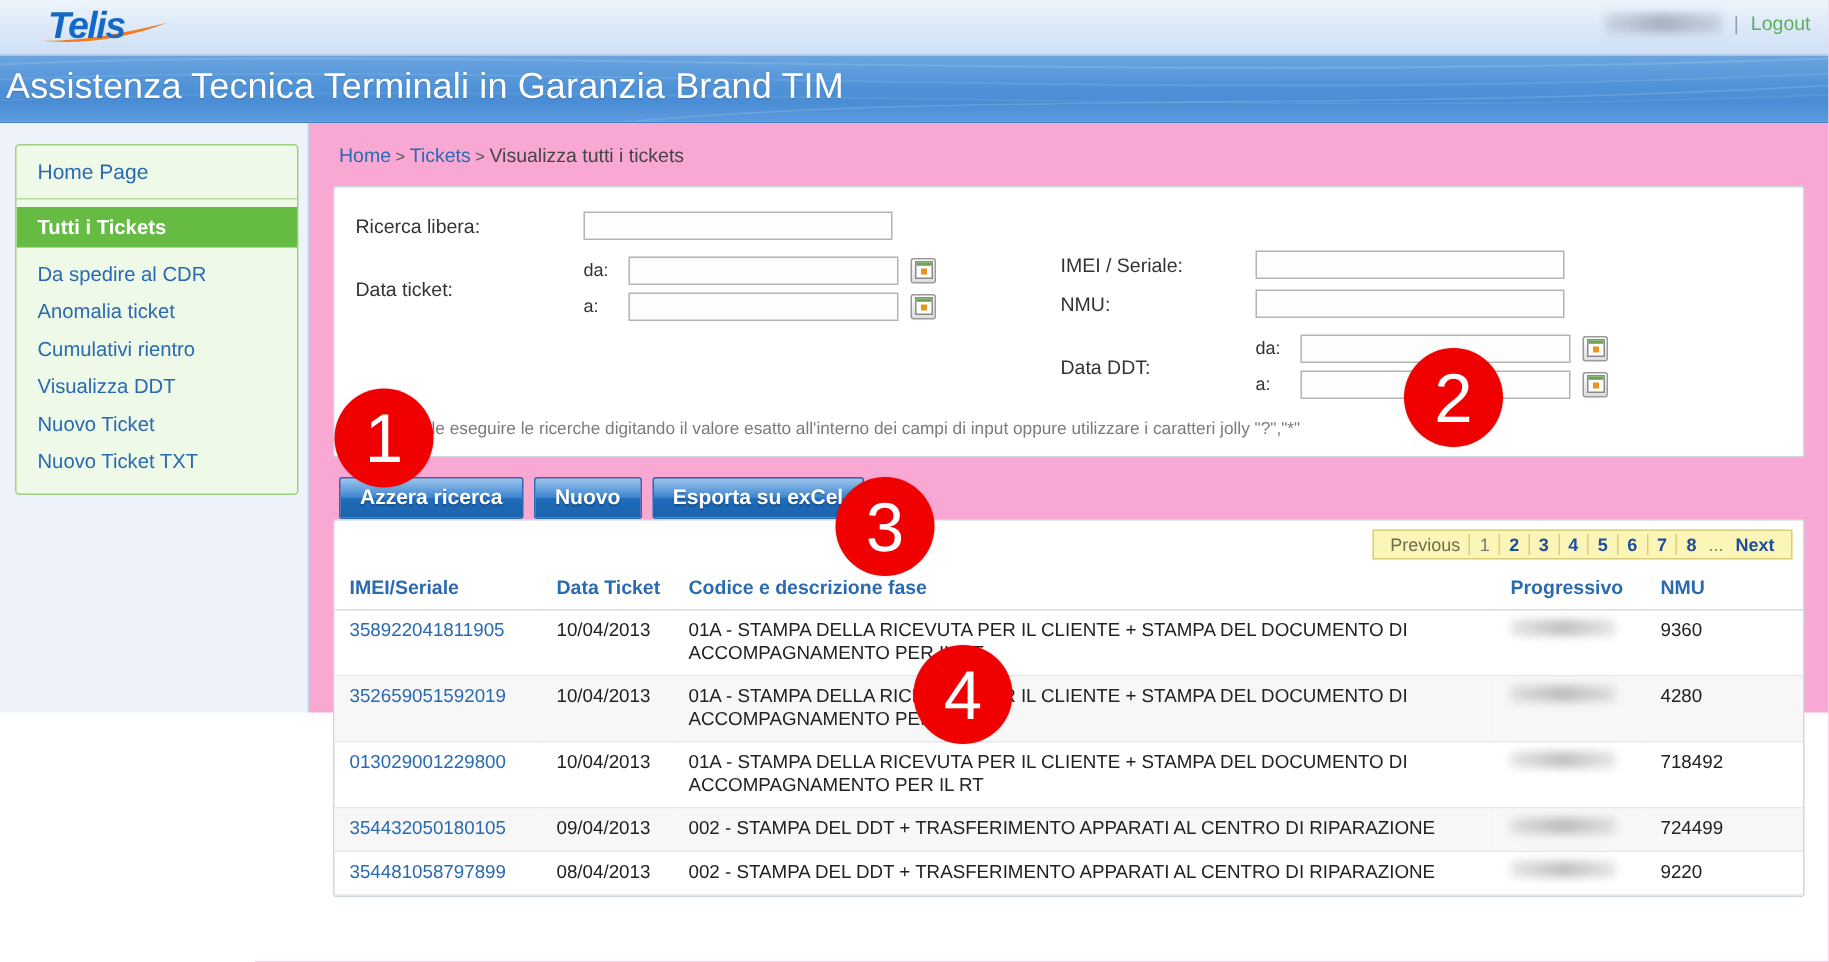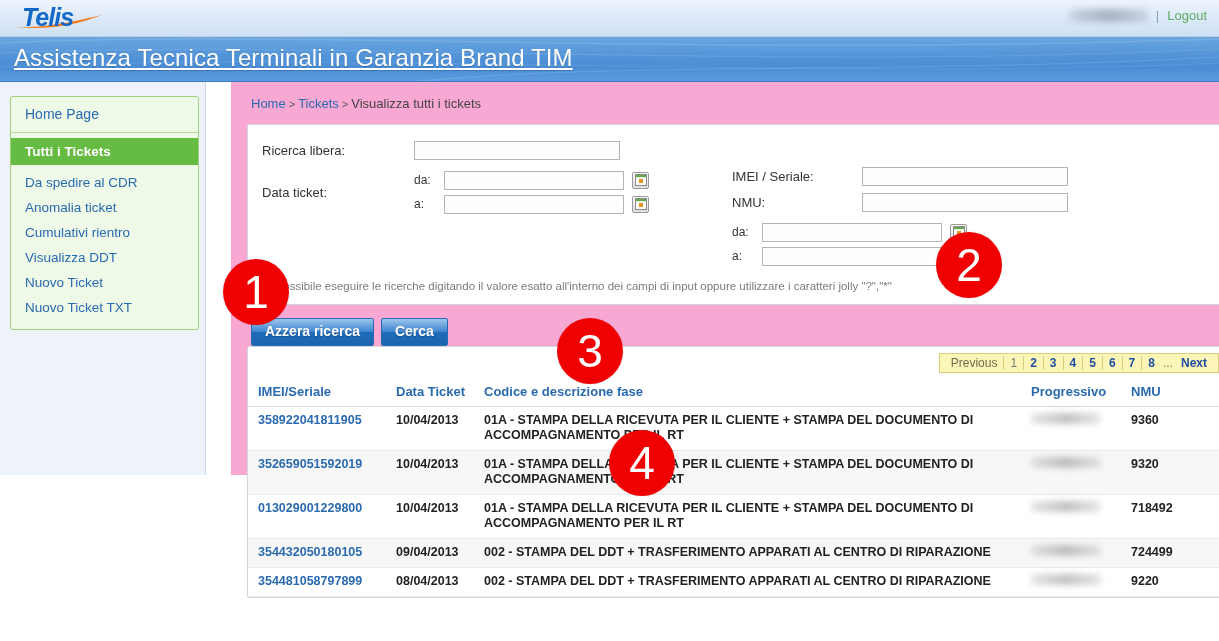--- a/index.html
+++ b/index.html
@@ -18,21 +18,21 @@
 
   
   .topbar {
     position: relative;
     height: 36px;
     background: linear-gradient(to bottom, #eef4fc 0%, #dbe8f8 55%, #cfe0f5 100%);
     border-bottom: 1px solid #b9cfe9;
   }
   .logo {
     position: absolute;
-    left: 14px;
+    left: 24px;
     top: 1px;
     width: 100px;
     height: 50px;
   }
   .logo-text {
     position: absolute;
     left: 8px;
     top: 2px;
     font-family: "Liberation Sans", sans-serif;
     font-size: 25px;
@@ -82,37 +82,35 @@
     border-bottom: 1px solid #3f7dc0;
     overflow: hidden;
   }
   .titleband .waves {
     position: absolute;
     inset: 0;
     opacity: .5;
   }
   .titleband h1 {
     position: absolute;
-    left: 14px;
+    left: 4px;
     top: 7px;
     margin: 0;
     font-size: 24px;
     font-weight: normal;
     color: #ffffff;
     text-shadow: 0 1px 1px rgba(0,0,0,.18);
     letter-spacing: .1px;
-    text-decoration: underline;
   }
 
   
   .page {
     position: relative;
     display: flex;
     height: 393px;
-    gap: 25px;
   }
   .sidebar-col {
     width: 205px;
     background: #eef3fb;
     border-right: 1px solid #c8d8ec;
     padding: 14px 0 0 0;
     flex: 0 0 205px;
   }
   .content-col {
     flex: 1;
@@ -343,21 +341,20 @@
     padding: 5px 6px 7px 10px;
     border-bottom: 1px solid #d6dce3;
     white-space: nowrap;
   }
   table.grid td {
     padding: 6px 6px 7px 10px;
     border-bottom: 1px solid #e6eaee;
     vertical-align: top;
     color: #222;
     line-height: 15px;
-    font-weight: bold;
   }
   table.grid tr.alt td { background: #f7f7f7; }
   td.imei a {
     color: #2a6ab0;
     text-decoration: none;
   }
   .blurcell {
     width: 70px;
     height: 11px;
     background: linear-gradient(to right, rgba(160,160,160,.25), rgba(130,130,130,.5), rgba(160,160,160,.25));
@@ -485,20 +482,21 @@
         <div class="form-col right">
           <div class="frow" style="margin-top:26px;">
             <span class="flabel narrow">IMEI / Seriale:</span>
             <input class="txt wide" type="text" value="" style="">
           </div>
           <div class="frow">
             <span class="flabel narrow">NMU:</span>
             <input class="txt wide" type="text" value="" style="">
           </div>
           <div style="display:flex;align-items:center;margin-top:4px;">
+            <span class="labelstack narrow">Data DDT:</span>
             <div class="datewrap">
               <div class="daterow">
                 <span class="sublabel">da:</span>
                 <input class="txt date" type="text" value="" style="">
                 <button class="cal-btn">
                   <svg width="12" height="12" viewBox="0 0 12 12">
                     <rect x="0.5" y="0.5" width="11" height="11" fill="#ffffff" stroke="#8a8a8a"></rect>
                     <rect x="1" y="1" width="10" height="2.2" fill="#6aa84f"></rect>
                     <rect x="4" y="5" width="4" height="4" fill="#e8941e"></rect>
                   </svg>
@@ -518,21 +516,22 @@
             </div>
           </div>
         </div>
 
       </div>
       <div class="hint">È possibile eseguire le ricerche digitando il valore esatto all'interno dei campi di input oppure utilizzare i caratteri jolly "?","*"</div>
     </div>
 
     <div class="btnrow">
       <button class="btn">Azzera ricerca</button>
-      <button class="btn">Cerca</button>
+      <button class="btn">Nuovo</button>
+      <button class="btn">Esporta su exCel</button>
     </div>
 
     <div class="results">
       <div class="pager-wrap">
         <div class="pager">
           <span class="prev first">Previous</span>
           <span class="current">1</span>
           <a href="#">2</a>
           <a href="#">3</a>
           <a href="#">4</a>
@@ -572,21 +571,21 @@
               </td>
             <td>9360</td>
           </tr>
           <tr class="alt">
             <td class="imei"><a href="#">352659051592019</a></td>
             <td>10/04/2013</td>
             <td>01A - STAMPA DELLA RICEVUTA PER IL CLIENTE + STAMPA DEL DOCUMENTO DI ACCOMPAGNAMENTO PER IL RT</td>
             <td>
                 <div class="blurcell"></div>
               </td>
-            <td>9320</td>
+            <td>4280</td>
           </tr>
           <tr>
             <td class="imei"><a href="#">013029001229800</a></td>
             <td>10/04/2013</td>
             <td>01A - STAMPA DELLA RICEVUTA PER IL CLIENTE + STAMPA DEL DOCUMENTO DI ACCOMPAGNAMENTO PER IL RT</td>
             <td>
                 <div class="blurcell"></div>
               </td>
             <td>718492</td>
           </tr>

